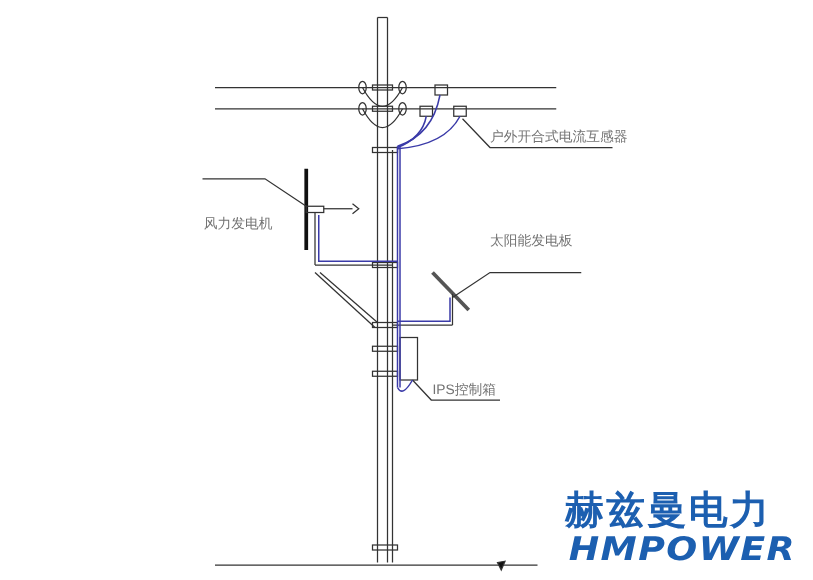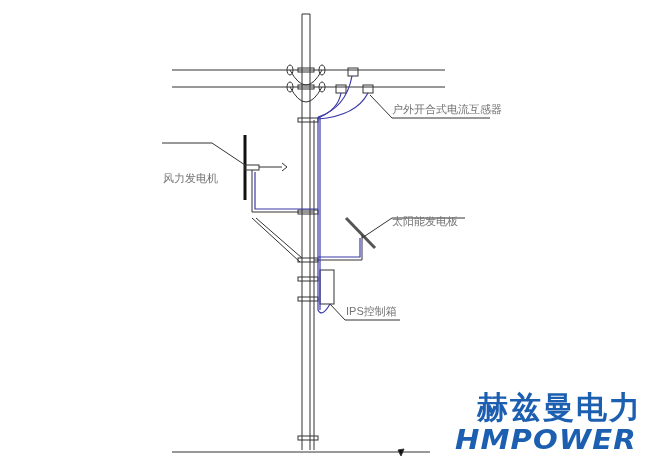--- a/index.html
+++ b/index.html
@@ -1,19 +1,19 @@
 <!DOCTYPE html>
 <html><head>
 <meta charset="utf-8">
 <style>
   html, body { margin: 0; padding: 0; background: #ffffff; }
   .canvas { position: relative; width: 650px; height: 464px; overflow: hidden; background: #fff; font-family: "DejaVu Sans", sans-serif; }
   svg { position: absolute; left: 0; top: 0; }
   .label { position: absolute; font-size: 11px; color: #737373; white-space: nowrap; letter-spacing: 0; font-family: Liberation Sans, sans-serif; }
-  .brand-cn { position: absolute; left: 452px; top: 387px; font-size: 31px; font-weight: bold; color: #1c5fb0; letter-spacing: 2px; font-family: "DejaVu Sans", sans-serif; margin-left: 25px; }
+  .brand-cn { position: absolute; left: 452px; top: 387px; font-size: 31px; font-weight: bold; color: #1c5fb0; letter-spacing: 2px; font-family: "DejaVu Sans", sans-serif; }
   .brand-en { position: absolute; left: 455px; top: 425px; font-size: 26px; font-weight: bold; font-style: italic; color: #1c5fb0; letter-spacing: 1px; font-family: "DejaVu Sans", sans-serif; transform: scaleX(1.12); transform-origin: left; }
 </style>
 </head>
 <body>
 
 <div class="canvas">
   <svg width="650" height="464" viewBox="0 0 650 464">
     <g stroke="#333" fill="none" stroke-width="1">
 
       <line x1="172" y1="70" x2="445" y2="70"></line>
@@ -88,18 +88,18 @@
       <line x1="318" y1="117" x2="318" y2="310"></line>
       <line x1="320" y1="117" x2="320" y2="310"></line>
       <polyline points="255,172 255,209 318,209"></polyline>
       <polyline points="318,257 360,257 360,238"></polyline>
       <path d="M318 310 Q322 318 330 304"></path>
     </g>
   </svg>
 
   <span class="label" style="left:392px; top:102px;">户外开合式电流互感器</span>
   <span class="label" style="left:163px; top:127px;margin-top:44px;">风力发电机</span>
-  <span class="label" style="left:392px; top:214px;">太阳能发电板</span>
+  <span class="label" style="left:392px; top:185px;">太阳能发电板</span>
   <span class="label" style="left:346px; top:304px;text-align:right;">IPS控制箱</span>
 
   <div class="brand-cn">赫兹曼电力</div>
   <div class="brand-en">HMPOWER</div>
 </div>
 
 </body></html>

